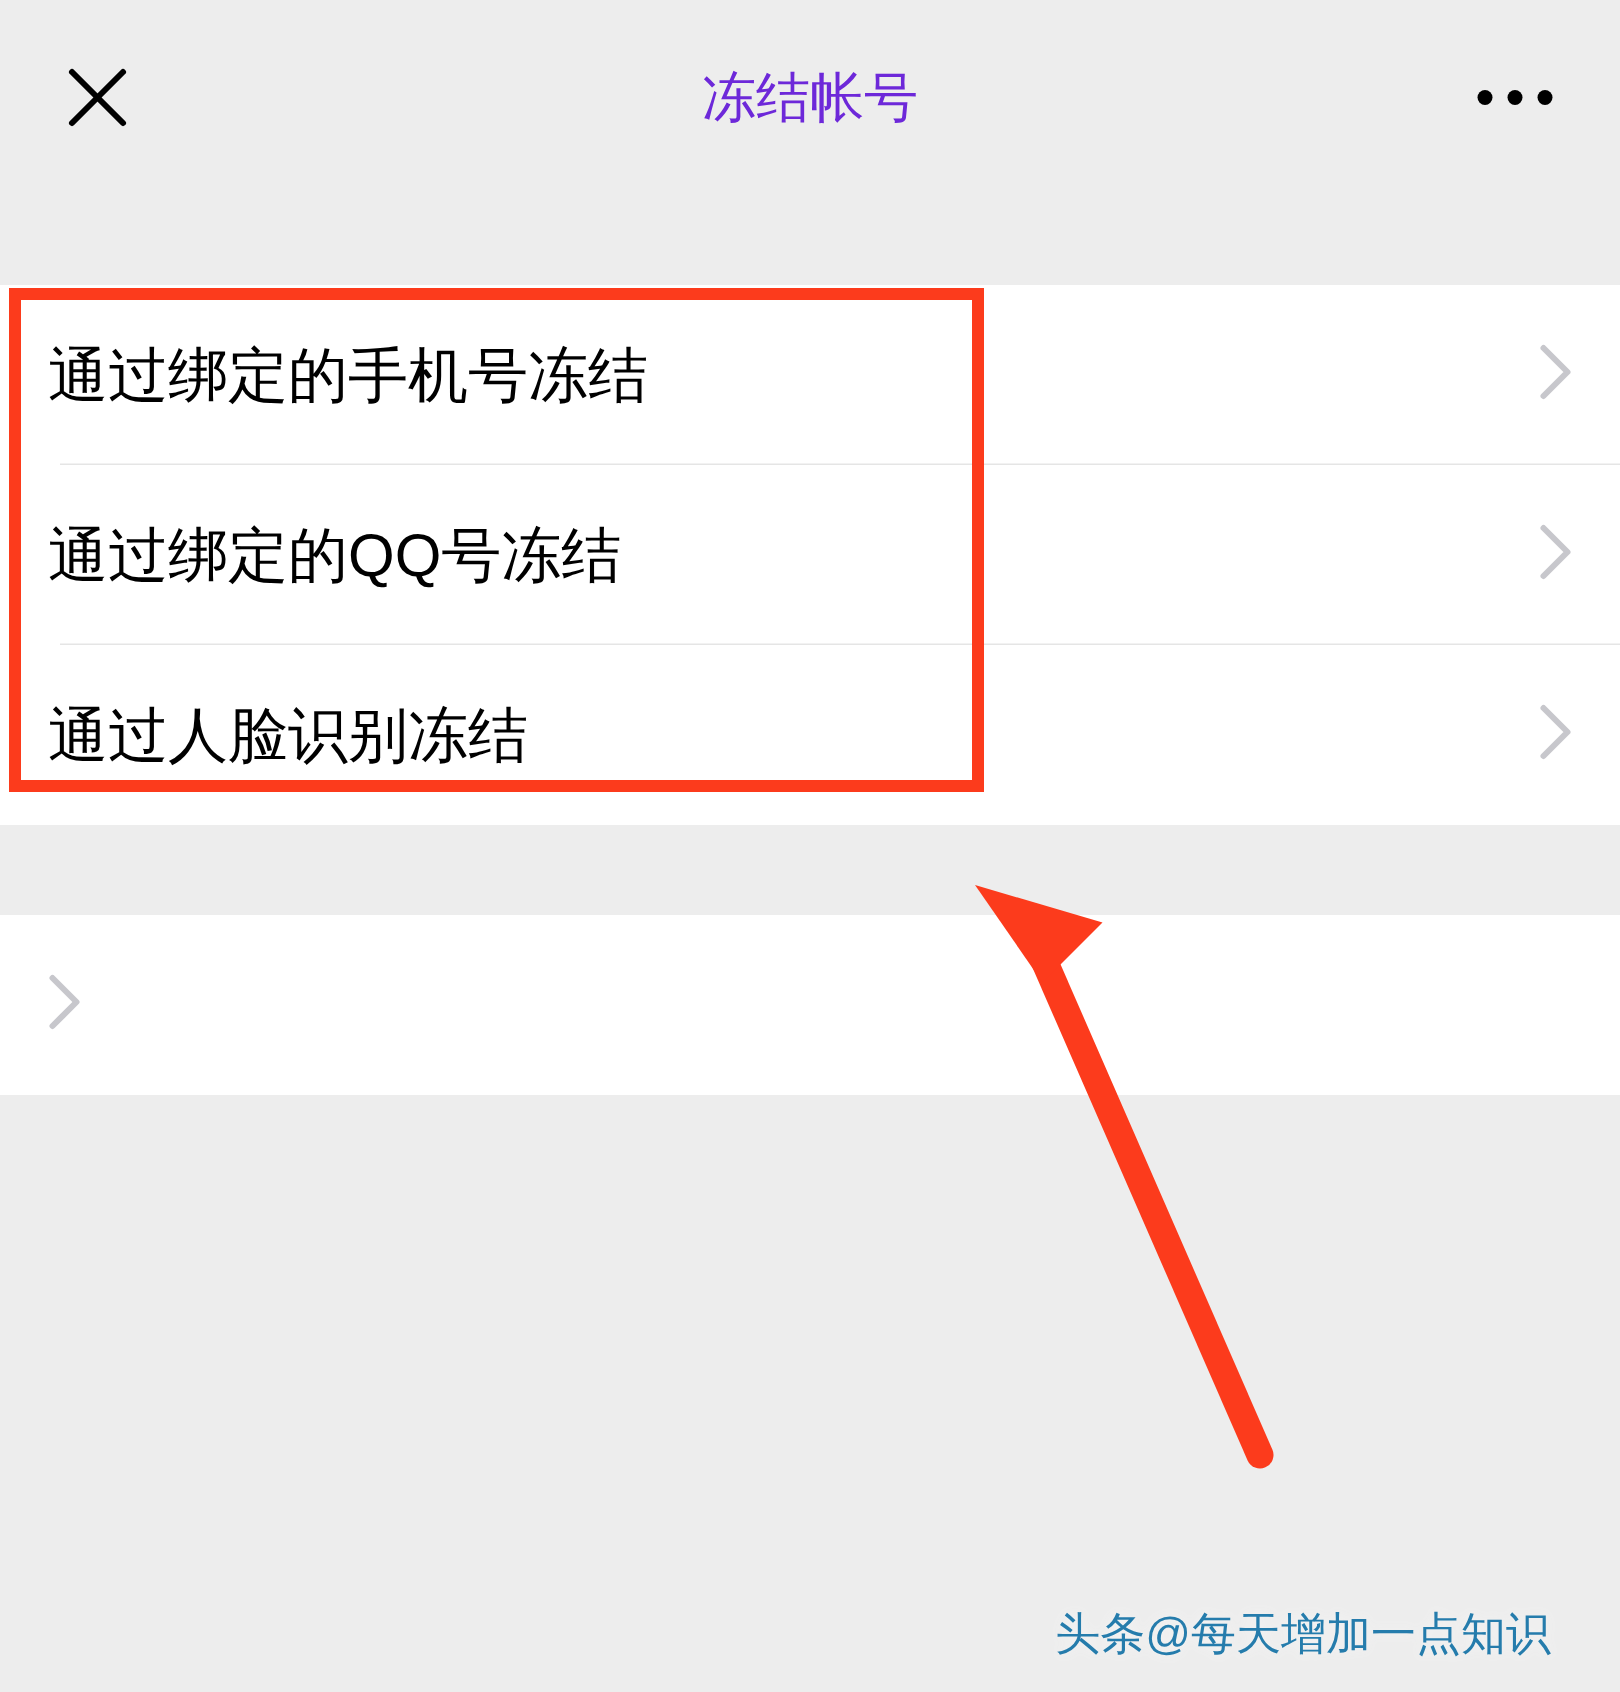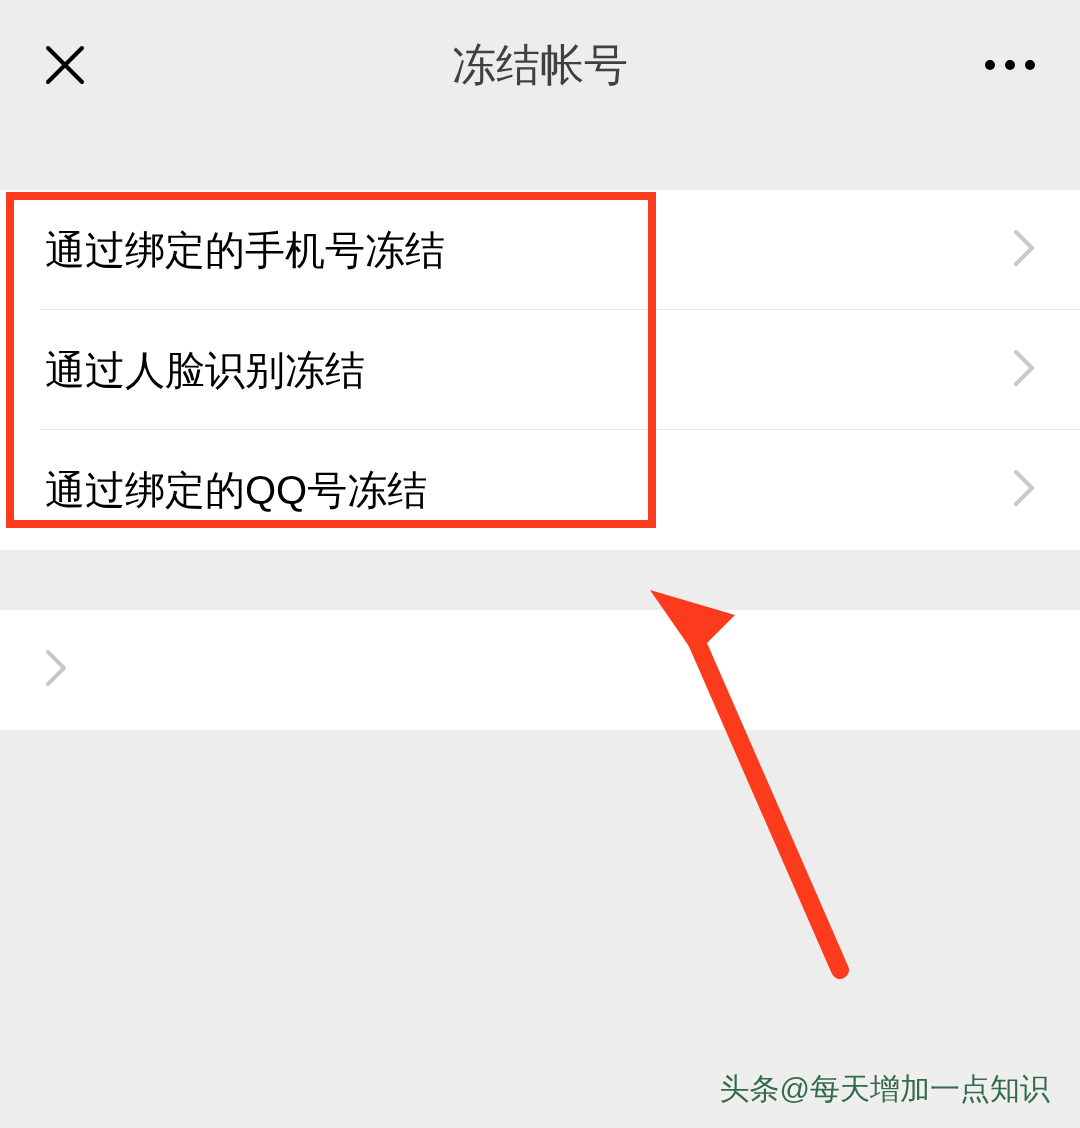--- a/index.html
+++ b/index.html
@@ -29,23 +29,23 @@
       cursor: pointer;
       display: flex;
       align-items: center;
       justify-content: center;
     }
     .close-icon svg {
       width: 42px;
       height: 42px;
     }
     .page-title {
-      font-size: 44px;
+      font-size: 36px;
       font-weight: 500;
-      color: #404040;
+      color: #6d28d9;
       position: absolute;
       left: 50%;
       transform: translateX(-50%);
     }
     .more-icon {
       width: 60px;
       height: 50px;
       cursor: pointer;
       display: flex;
       align-items: center;
@@ -62,21 +62,21 @@
       height: 60px;
     }
     .list-group {
       background: #fff;
     }
     .list-item {
       height: 120px;
       display: flex;
       align-items: center;
       justify-content: space-between;
-      padding: 0 45px;
+      padding: 0 32px;
       cursor: pointer;
       position: relative;
     }
     .list-item:not(:last-child)::after {
       content: '';
       position: absolute;
       bottom: 0;
       left: 40px;
       right: 0;
       height: 1px;
@@ -97,23 +97,23 @@
       z-index: 10;
     }
     .arrow-annotation {
       position: absolute;
       pointer-events: none;
       z-index: 10;
     }
     .watermark {
       position: absolute;
       bottom: 18px;
-      right: 30px;
+      right: 46px;
       font-size: 30px;
-      color: #14532d;
+      color: #0369a1;
       opacity: 0.85;
       font-weight: 500;
       text-shadow: 0 0 8px rgba(255,255,255,0.6);
     }
   </style>
 </head>
 <body>
 
 <div class="header">
   <div class="close-icon">
@@ -135,29 +135,29 @@
 <div class="list-group">
   <div class="list-item">
     <span class="list-item-label">通过绑定的手机号冻结</span>
     <span class="chevron-icon">
       <svg viewBox="0 0 22 38">
           <polyline points="3,3 19,19 3,35" fill="none" stroke="#c7c7cc" stroke-width="4" stroke-linecap="round" stroke-linejoin="round"></polyline>
         </svg>
     </span>
   </div>
   <div class="list-item">
-    <span class="list-item-label">通过人脸识别冻结</span>
+    <span class="list-item-label">通过绑定的QQ号冻结</span>
     <span class="chevron-icon">
       <svg viewBox="0 0 22 38">
           <polyline points="3,3 19,19 3,35" fill="none" stroke="#c7c7cc" stroke-width="4" stroke-linecap="round" stroke-linejoin="round"></polyline>
         </svg>
     </span>
   </div>
   <div class="list-item">
-    <span class="list-item-label">通过绑定的QQ号冻结</span>
+    <span class="list-item-label">通过人脸识别冻结</span>
     <span class="chevron-icon">
       <svg viewBox="0 0 22 38">
           <polyline points="3,3 19,19 3,35" fill="none" stroke="#c7c7cc" stroke-width="4" stroke-linecap="round" stroke-linejoin="round"></polyline>
         </svg>
     </span>
   </div>
 </div>
 
 <div class="spacer"></div>
 

